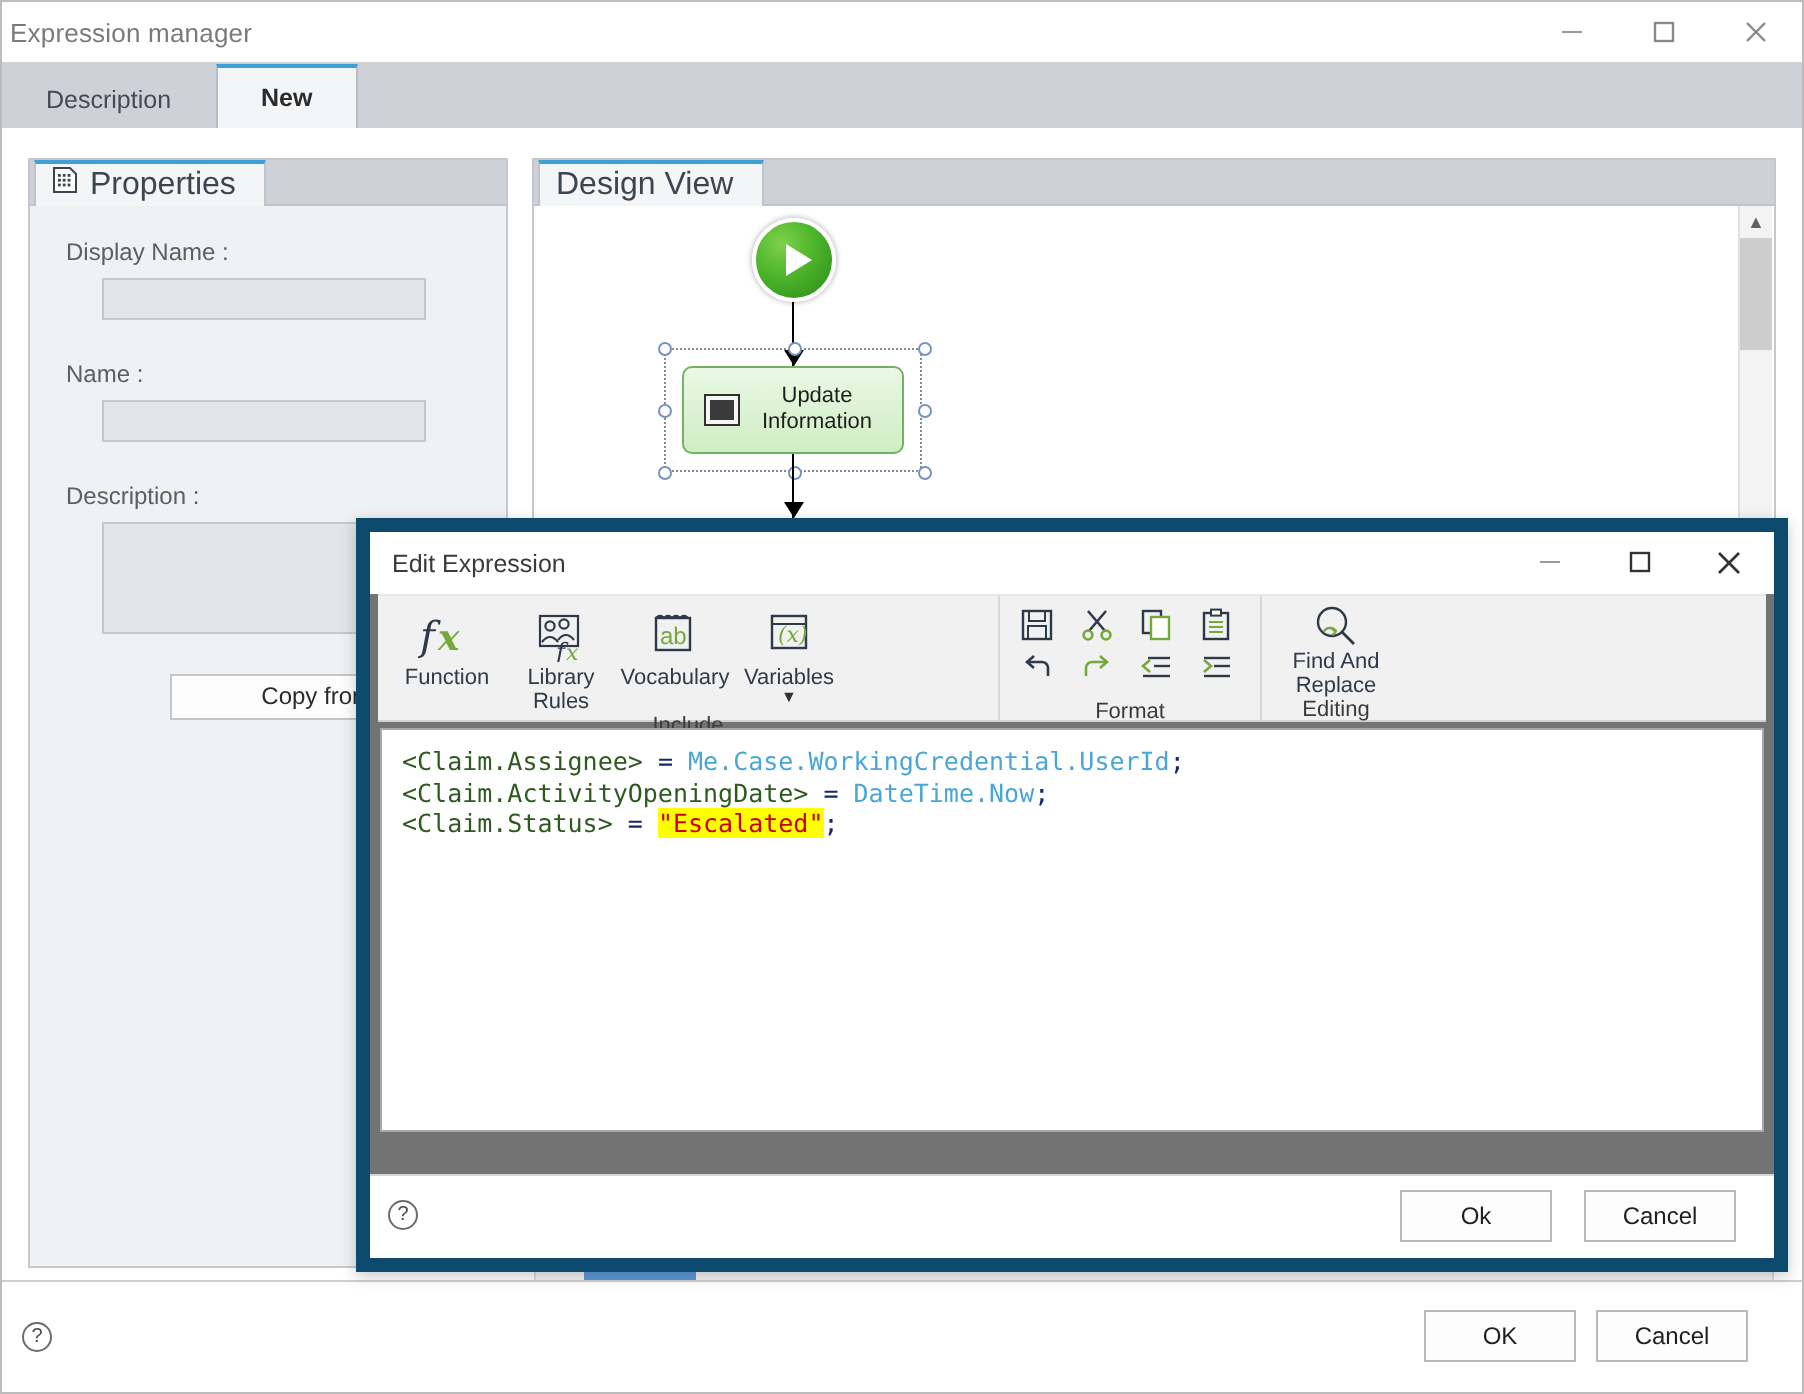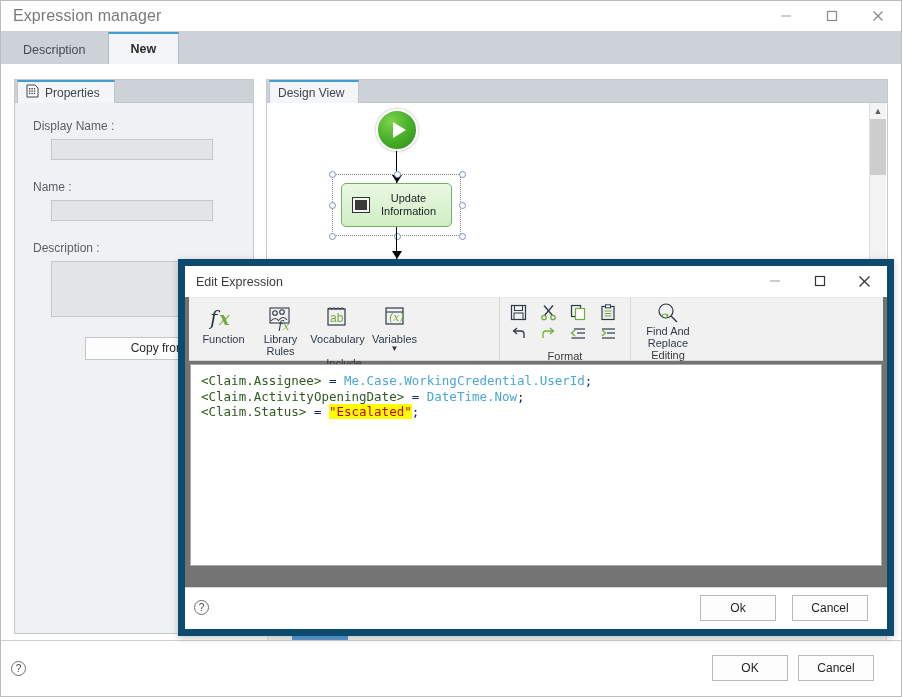--- a/index.html
+++ b/index.html
@@ -19,21 +19,21 @@
     background: #ffffff;
     border: 1px solid #bcbcbc;
     box-sizing: border-box;
   }
   .title-bar {
     position: absolute; left: 0; top: 0; right: 0; height: 30px;
     background: #ffffff;
     display: flex; align-items: center;
   }
   .title-text {
-    margin-left: 12px; font-size: 16px; color: #7a7a7a;
+    margin-left: 4px; font-size: 13px; color: #7a7a7a;
     letter-spacing: .1px;
   }
   .win-buttons { position: absolute; right: 0; top: 0; height: 30px; display: flex; }
   .win-btn {
     width: 46px; height: 30px; display: flex; align-items: center; justify-content: center;
     color: #9a9a9a;
   }
   .win-btn svg { display: block; }
 
   
@@ -71,21 +71,21 @@
   }
   .panel-tabrow {
     position: absolute; left: 0; top: 0; right: 0; height: 22px;
     background: #cdd2d8; border-bottom: 1px solid #c0c5cb;
   }
   .panel-tab {
     position: absolute; left: 2px; top: 0; height: 23px;
     background: #f3f5f7; border-top: 2px solid #3fa0d8;
     border-left: 1px solid #c0c5cb; border-right: 1px solid #c0c5cb;
     display: flex; align-items: center; gap: 6px; padding: 0 14px 0 8px;
-    font-size: 12px; color: #3d4650; box-sizing: border-box;
+    font-size: 16px; color: #3d4650; box-sizing: border-box;
   }
   .props-body { position: absolute; left: 0; top: 23px; right: 0; bottom: 0; padding: 16px 18px; }
   .field-label { font-size: 12px; color: #5a6068; margin-bottom: 6px; }
   .field-input {
     background: #e2e4e6; border: 1px solid #c4c8cc; height: 21px;
     width: 162px; margin-left: 18px; margin-bottom: 20px; box-sizing: border-box;
   }
   .field-input.tall { height: 56px; }
   .btn-copy {
     margin-left: 52px; margin-top: 6px;

